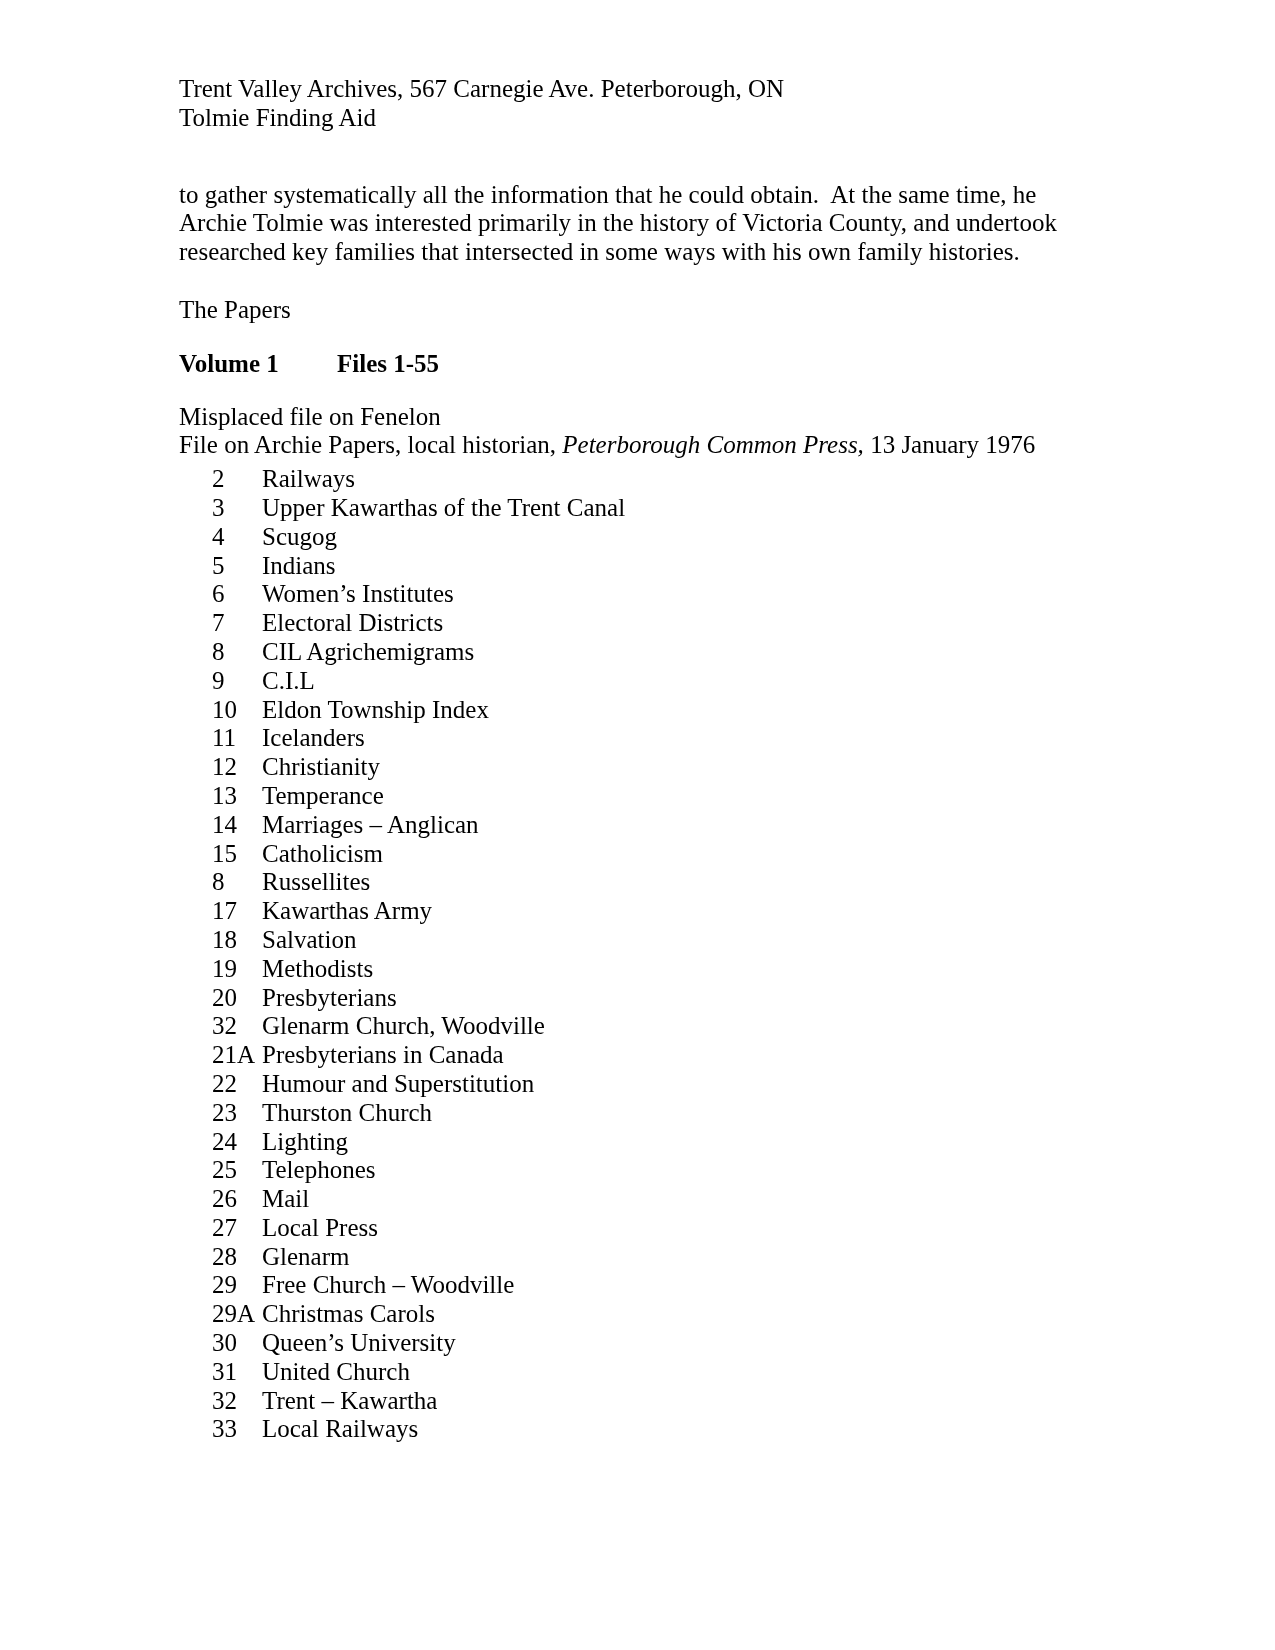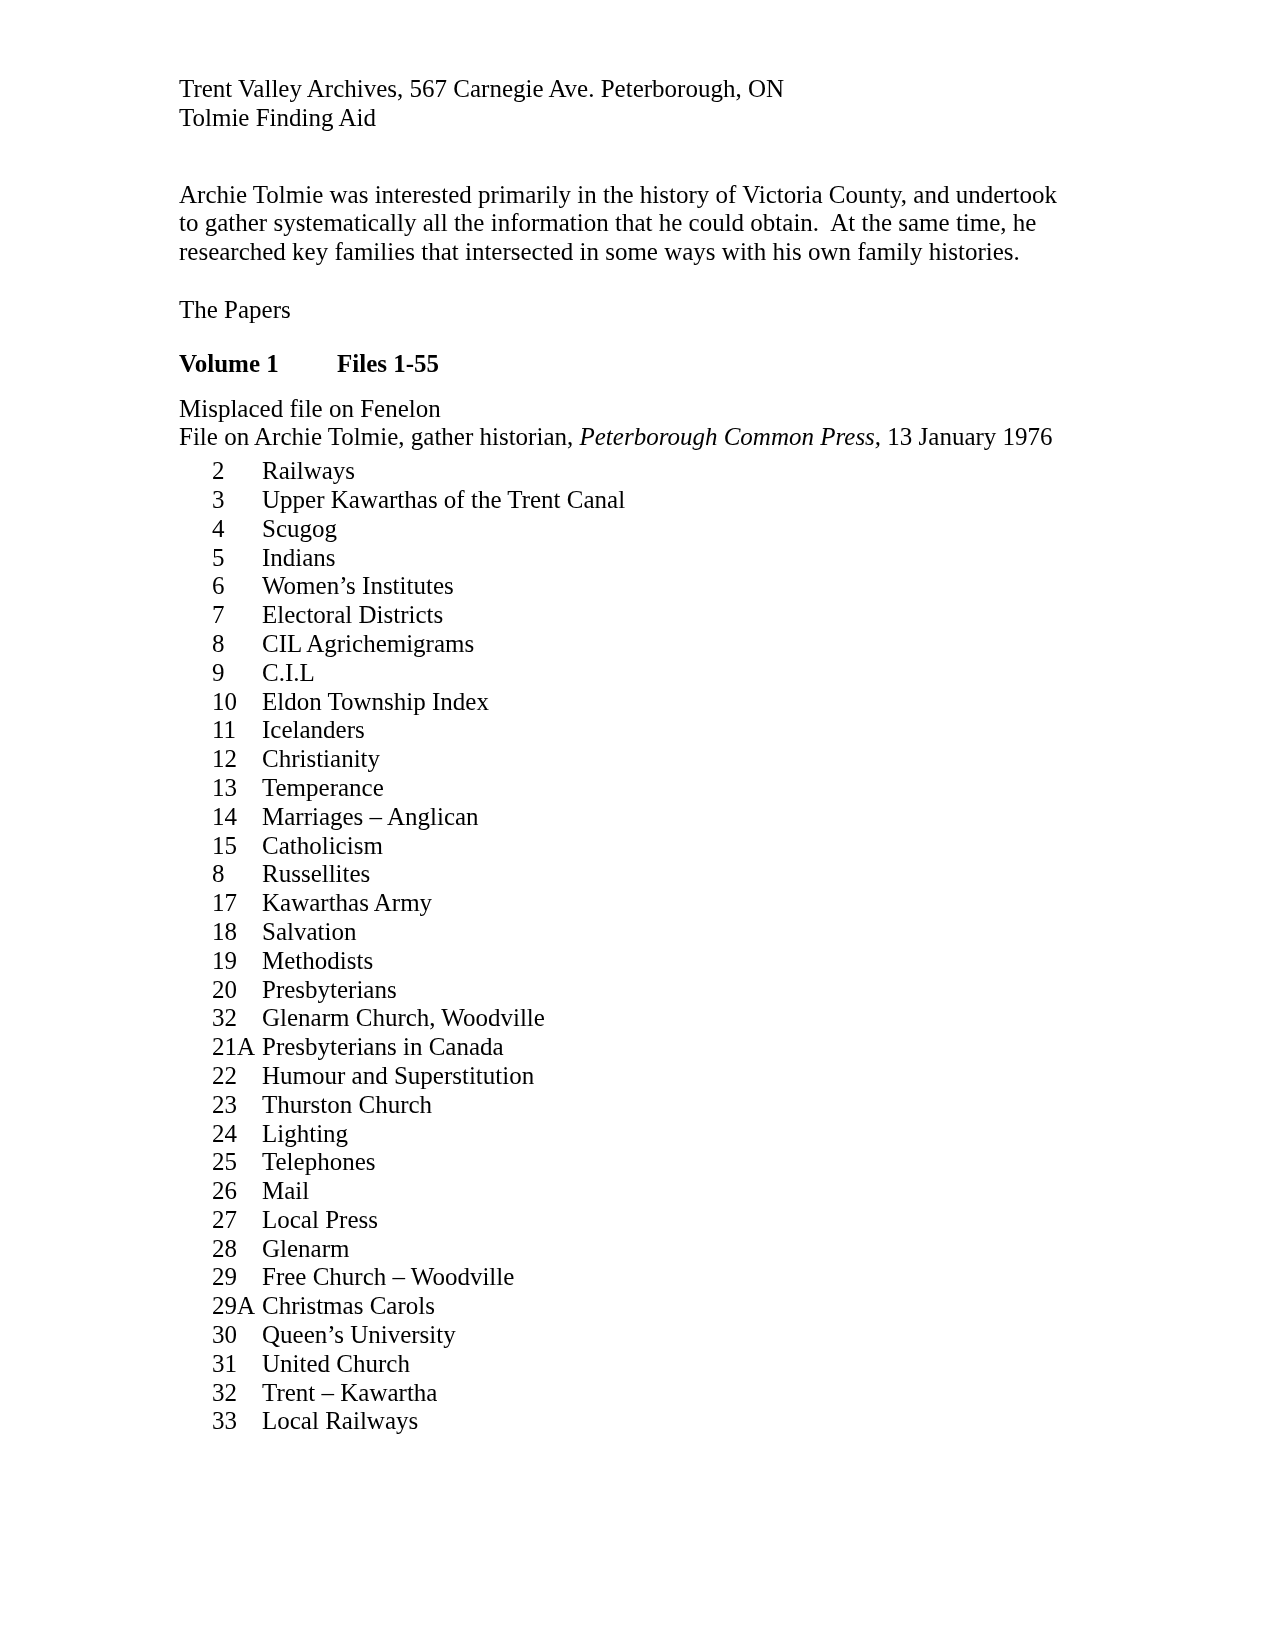--- a/index.html
+++ b/index.html
@@ -22,21 +22,21 @@
     width: 1275px;
     height: 1500px;
     padding: 75px 70px 0 179px;
   }
   .line {
     white-space: pre-wrap;
   }
   .intro-block { margin-top: 48px; }
   .papers-heading { margin-top: 29px; }
   .volume-line { margin-top: 25px; font-weight: bold; }
-  .misplaced-block { margin-top: 16px; }
+  .misplaced-block { margin-top: 24px; }
   .file-list { margin-top: 5px; padding-left: 33px; }
   .volume-label {
     display: inline-block;
     min-width: 158px;
   }
   .italic { font-style: italic; }
   .file-row { white-space: pre-wrap; }
   .file-no {
     display: inline-block;
     min-width: 50px;
@@ -46,34 +46,34 @@
 <body>
 
 <div class="page">
 
   <div class="header-block">
     <div class="line">Trent Valley Archives, 567 Carnegie Ave. Peterborough, ON</div>
     <div class="line">Tolmie Finding Aid</div>
   </div>
 
   <div class="intro-block">
+    <div class="line">to gather systematically all the information that he could obtain.  At the same time, he</div>
     <div class="line">Archie Tolmie was interested primarily in the history of Victoria County, and undertook</div>
-    <div class="line">to gather systematically all the information that he could obtain.  At the same time, he</div>
     <div class="line">researched key families that intersected in some ways with his own family histories.</div>
   </div>
 
   <div class="papers-heading line">The Papers</div>
 
   <div class="volume-line">
     <span class="volume-label">Volume 1</span><span>Files 1-55</span>
   </div>
 
   <div class="misplaced-block">
     <div class="line">Misplaced file on Fenelon</div>
-    <div class="line"><span>File on Archie Tolmie, gather historian, </span><span class="italic">Peterborough Common Press,</span><span> 13 January 1976</span></div>
+    <div class="line"><span>File on Archie Papers, local historian, </span><span class="italic">Peterborough Common Press,</span><span> 13 January 1976</span></div>
   </div>
 
   <div class="file-list" id="file-list">
   <div class="file-row"><span class="file-no">2</span><span class="file-title">Railways</span></div>
 
   <div class="file-row"><span class="file-no">3</span><span class="file-title">Upper Kawarthas of the Trent Canal</span></div>
 
   <div class="file-row"><span class="file-no">4</span><span class="file-title">Scugog</span></div>
 
   <div class="file-row"><span class="file-no">5</span><span class="file-title">Indians</span></div>

